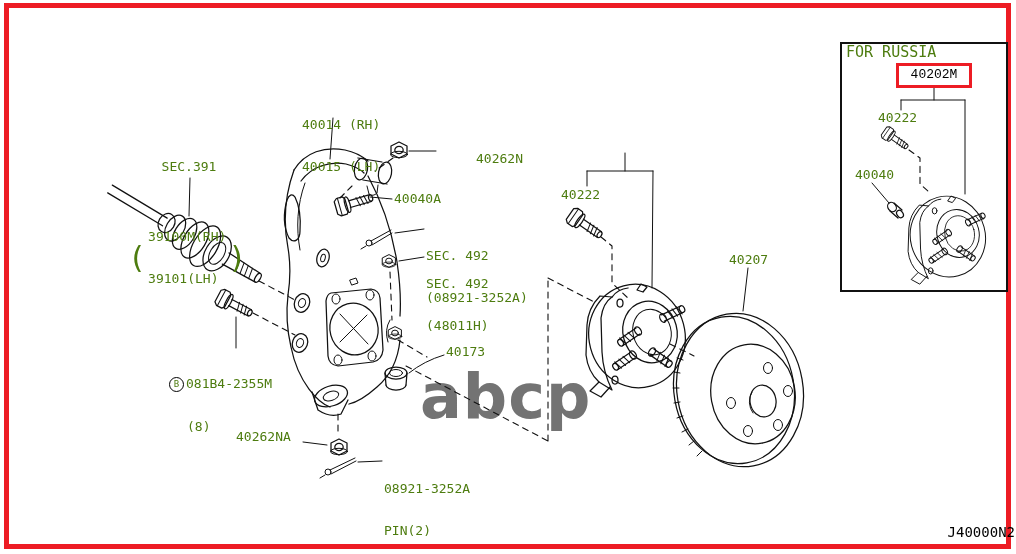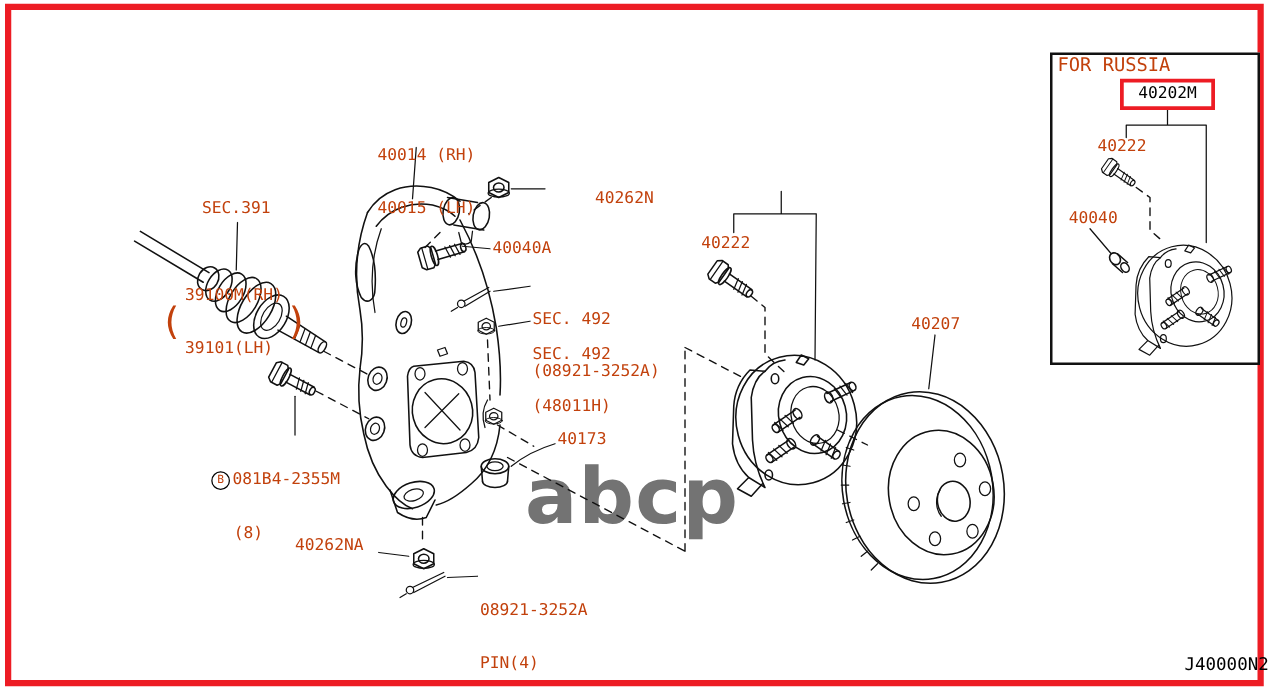--- a/index.html
+++ b/index.html
@@ -8,24 +8,24 @@
   #stage{position:absolute;inset:0;width:1016px;height:554px;}
   .frame{position:absolute;left:4px;top:3px;width:1007px;height:546px;
          border:5px solid #ed1c24;box-sizing:border-box;z-index:1;}
   .watermark{position:absolute;left:420px;top:366px;z-index:2;
              font-family:"DejaVu Sans", sans-serif;font-weight:bold;
              font-size:62px;line-height:62px;color:#737373;letter-spacing:1px;}
   svg.art{position:absolute;left:0;top:0;z-index:3;}
   svg.art *{fill:none;stroke:#111;stroke-width:1.25;stroke-linecap:round;stroke-linejoin:round;}
   svg.art .thin{stroke-width:1;}
   svg.art .dash{stroke-dasharray:6 5;stroke-width:1.1;}
-  .lbl{position:absolute;z-index:4;font-size:13px;line-height:14px;color:#c2410c;white-space:pre;}
+  .lbl{position:absolute;z-index:4;font-size:13px;line-height:14px;color:#4d7c0f;white-space:pre;}
   .lbl div{white-space:pre;}
   .redbox{position:absolute;z-index:5;border:3px solid #ed1c24;background:#fff;
-          box-sizing:border-box;text-align:center;}
+          box-sizing:border-box;text-align:center;font-family:Liberation Mono, monospace;}
   .redbox .in{font-size:13px;line-height:15px;padding:1px 3px;white-space:pre;}
   .panel{position:absolute;left:840px;top:42px;width:168px;height:250px;z-index:2;
          border:2px solid #111;box-sizing:border-box;background:#fff;}
   .circB{display:inline-block;width:13px;height:13px;border:1.3px solid #000;border-radius:50%;
          font-size:9px;line-height:13px;text-align:center;vertical-align:1px;margin-right:2px;}
   .parenRow{display:flex;align-items:center;}
   .bigParen{font-size:30px;line-height:30px;font-weight:400;padding:0 2px;}
   .ctr{text-align:center;}
   .code{position:absolute;left:923px;top:524px;width:92px;z-index:4;
         font-size:14px;text-align:right;}
@@ -254,21 +254,21 @@
     <div><span class="circB">B</span><span>081B4-2355M</span></div>
     <div style="margin-left:18px;">(8)</div>
   </div>
 
   <div class="lbl" style="left:446px;top:345px;">40173</div>
 
   <div class="lbl" style="left:236px;top:430px;">40262NA</div>
 
   <div class="lbl" style="left:384px;top:454px;">
     <div>08921-3252A</div>
-    <div>PIN(4)</div>
+    <div>PIN(2)</div>
   </div>
 
 
   <div class="lbl" style="left:561px;top:188px;">40222</div>
 
   <div class="lbl" style="left:729px;top:253px;">40207</div>
 
   <div class="lbl" style="left:846px;top:45px;font-size:15px;">FOR RUSSIA</div>
 
   <div class="redbox" style="left:896px;top:63px;width:76px;height:25px;">

